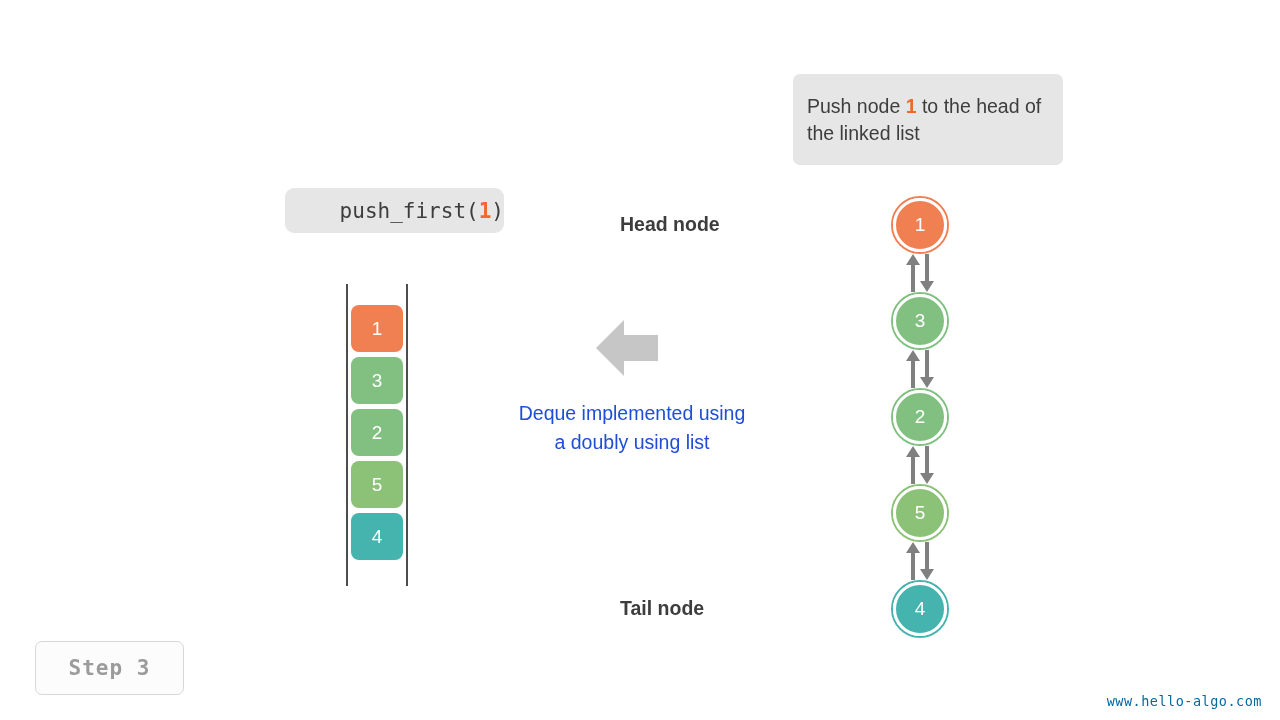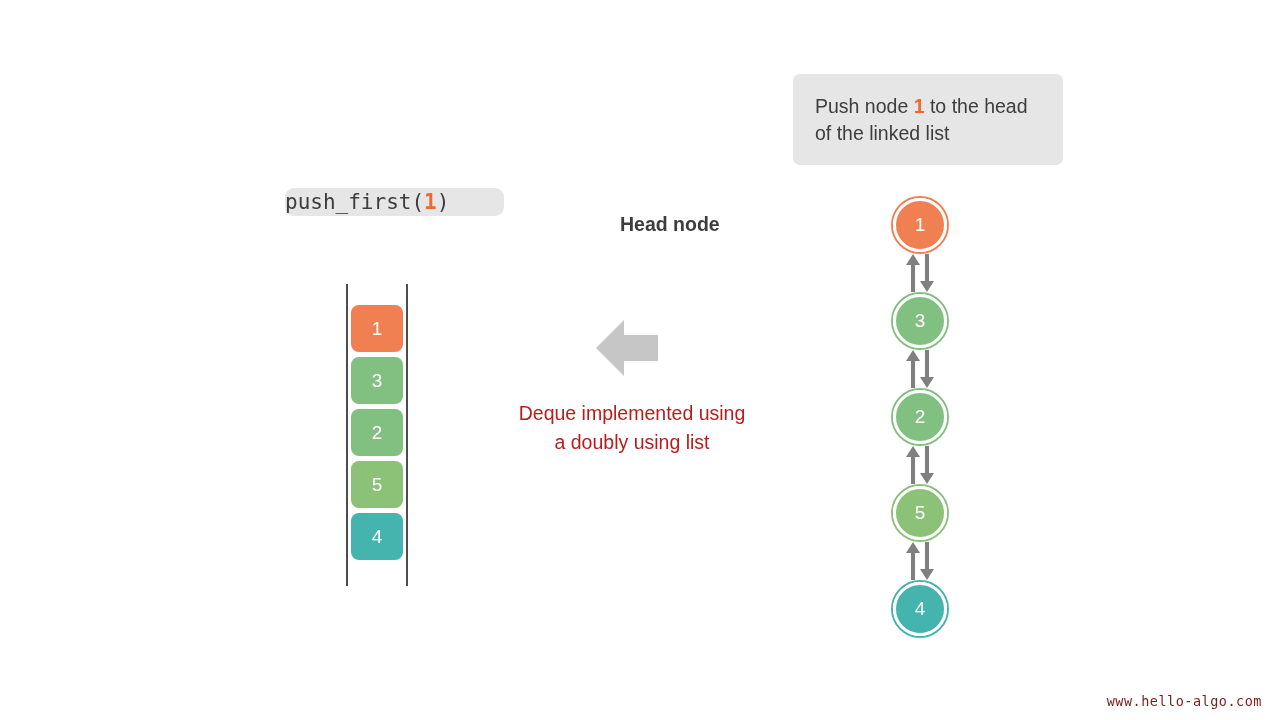--- a/index.html
+++ b/index.html
@@ -22,46 +22,46 @@
   
   #callout {
     position: absolute;
     left: 793px;
     top: 74px;
     width: 270px;
     height: 91px;
     background: #e6e6e6;
     border-radius: 7px;
     box-sizing: border-box;
-    padding: 14px 22px;
+    padding: 14px 14px;
     display: flex;
     align-items: center;
   }
   #callout .txt {
     font-size: 19.5px;
     line-height: 27px;
     color: #3d3d3d;
   }
   #callout .hl {
     color: #ec6a30;
     font-weight: bold;
   }
 
   
   #codechip {
     position: absolute;
     left: 285px;
     top: 188px;
     width: 219px;
-    height: 28px;
+    height: 45px;
     background: #e6e6e6;
     border-radius: 9px;
     display: flex;
     align-items: center;
-    justify-content: flex-start;
+    justify-content: flex-end;
   }
   #codechip .code {
     font-family: "DejaVu Sans Mono", "Liberation Mono", monospace;
     font-size: 21px;
     color: #3d3d3d;
     letter-spacing: 0px;
   }
   #codechip .hl {
     color: #ec6a30;
     font-weight: bold;
@@ -240,26 +240,27 @@
         </div>
       </div>
   </div>
 
   <div id="midarrow">
     <svg width="62" height="56" viewBox="0 0 62 56" aria-hidden="true">
       <polygon points="0,28 28,0 28,15 62,15 62,41 28,41 28,56" fill="#c6c6c6"></polygon>
     </svg>
   </div>
 
-  <div id="caption" style="color: #b91c1c;">
+  <div id="caption" style="color: #1d4ed8;">
     <div>Deque implemented using</div>
     <div>a doubly using list</div>
   </div>
 
   <div class="endlabel" id="head-label">Head node</div>
+  <div class="endlabel" id="tail-label">Tail node</div>
 
   <div id="linkedlist">
       <div class="node" style="top: 6px; border-color: rgb(240, 127, 82);">
         <div class="disc" style="background: rgb(240, 127, 82);">
           <span>1</span>
         </div>
       </div>
       <div class="linkarrows" style="top: 64px;"><svg width="36" height="38" viewBox="0 0 36 38" aria-hidden="true">
           <g fill="#808080">
             <rect x="9" y="6" width="4" height="32"></rect>
@@ -307,16 +308,19 @@
             <polygon points="25,38 32,27 18,27"></polygon>
           </g>
         </svg></div>
       <div class="node" style="top: 390px; border-color: rgb(69, 179, 174);">
         <div class="disc" style="background: rgb(69, 179, 174);">
           <span>4</span>
         </div>
       </div>
     </div>
 
-
-  <div id="watermark" style="color: #7f1d1d;">www.hello-algo.com</div>
+  <div id="stepbadge">
+    <div class="txt" style="color: rgb(155, 155, 155);">Step 3</div>
+  </div>
+
+  <div id="watermark" style="color: #0369a1;">www.hello-algo.com</div>
 
 </div>
 
 </body></html>

